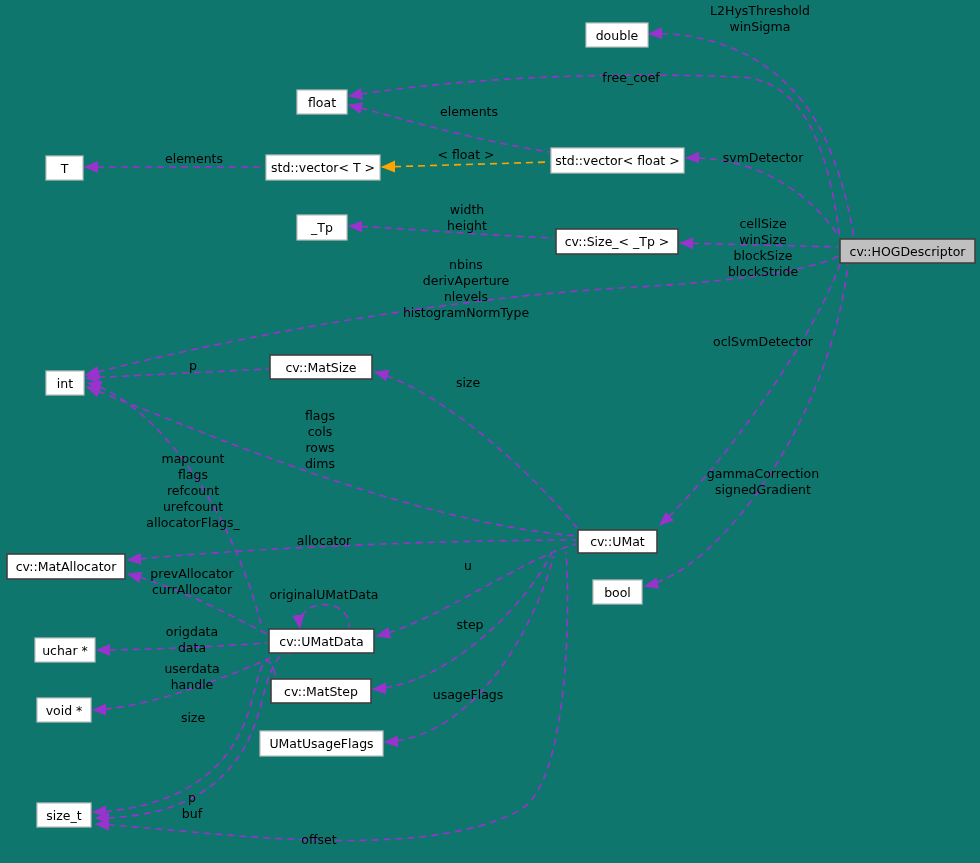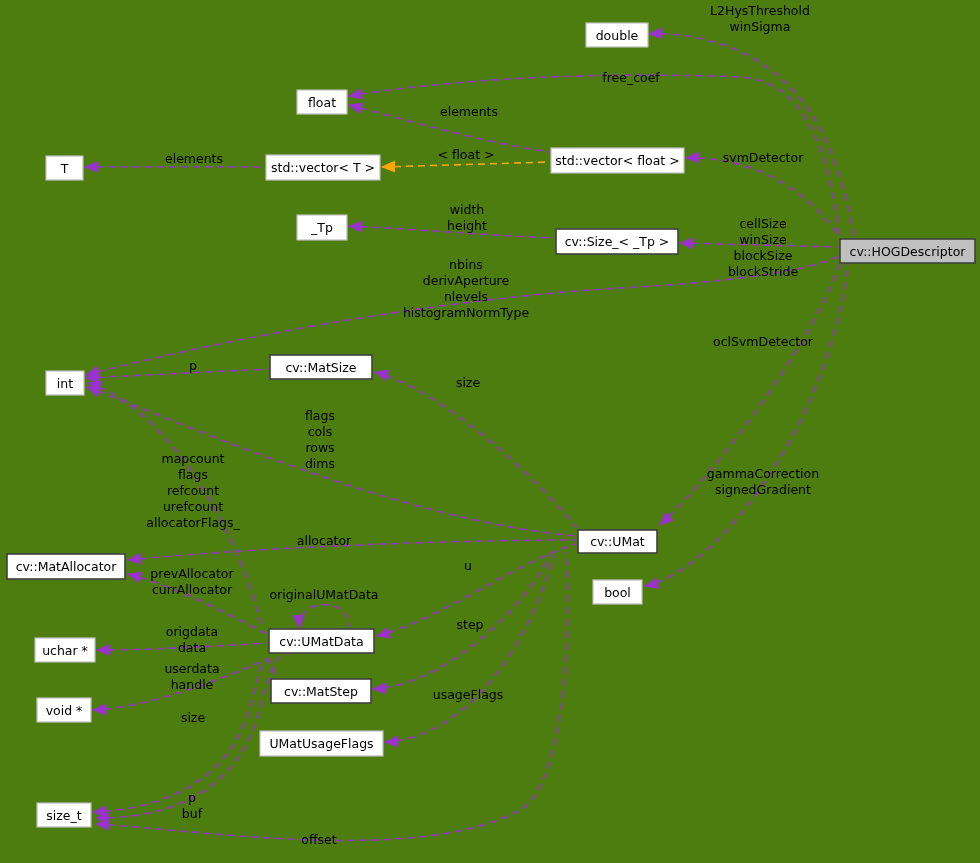--- a/index.html
+++ b/index.html
@@ -1,18 +1,18 @@
 <!DOCTYPE html>
 <html><head>
 <meta charset="utf-8">
 <style>
   html,body{margin:0;padding:0;background:#ffffff;}
   body{width:980px;height:863px;overflow:hidden;
        font-family:"DejaVu Sans","Liberation Sans",sans-serif;}
-  #stage{position:relative;width:980px;height:863px;background:#4d7c0f;}
+  #stage{position:relative;width:980px;height:863px;background:#0f766e;}
   svg{position:absolute;left:0;top:0;}
   .nodelbl{font-size:12.5px;fill:#000;dominant-baseline:middle;text-anchor:middle;}
   .edgelbl{font-size:12.5px;fill:#000;dominant-baseline:middle;text-anchor:middle;}
   .box-plain{fill:#ffffff;stroke:#bfbfbf;stroke-width:1.2;}
   .box-strong{fill:#ffffff;stroke:#404040;stroke-width:1.6;}
   .box-hl{fill:#c0c0c0;stroke:#404040;stroke-width:1.6;}
   .lnk-usage{stroke:#9a32cd;stroke-width:1.6;stroke-dasharray:7,5;fill:none;}
   .lnk-templ{stroke:#ffa500;stroke-width:1.6;stroke-dasharray:7,5;fill:none;}
 </style>
 </head>

